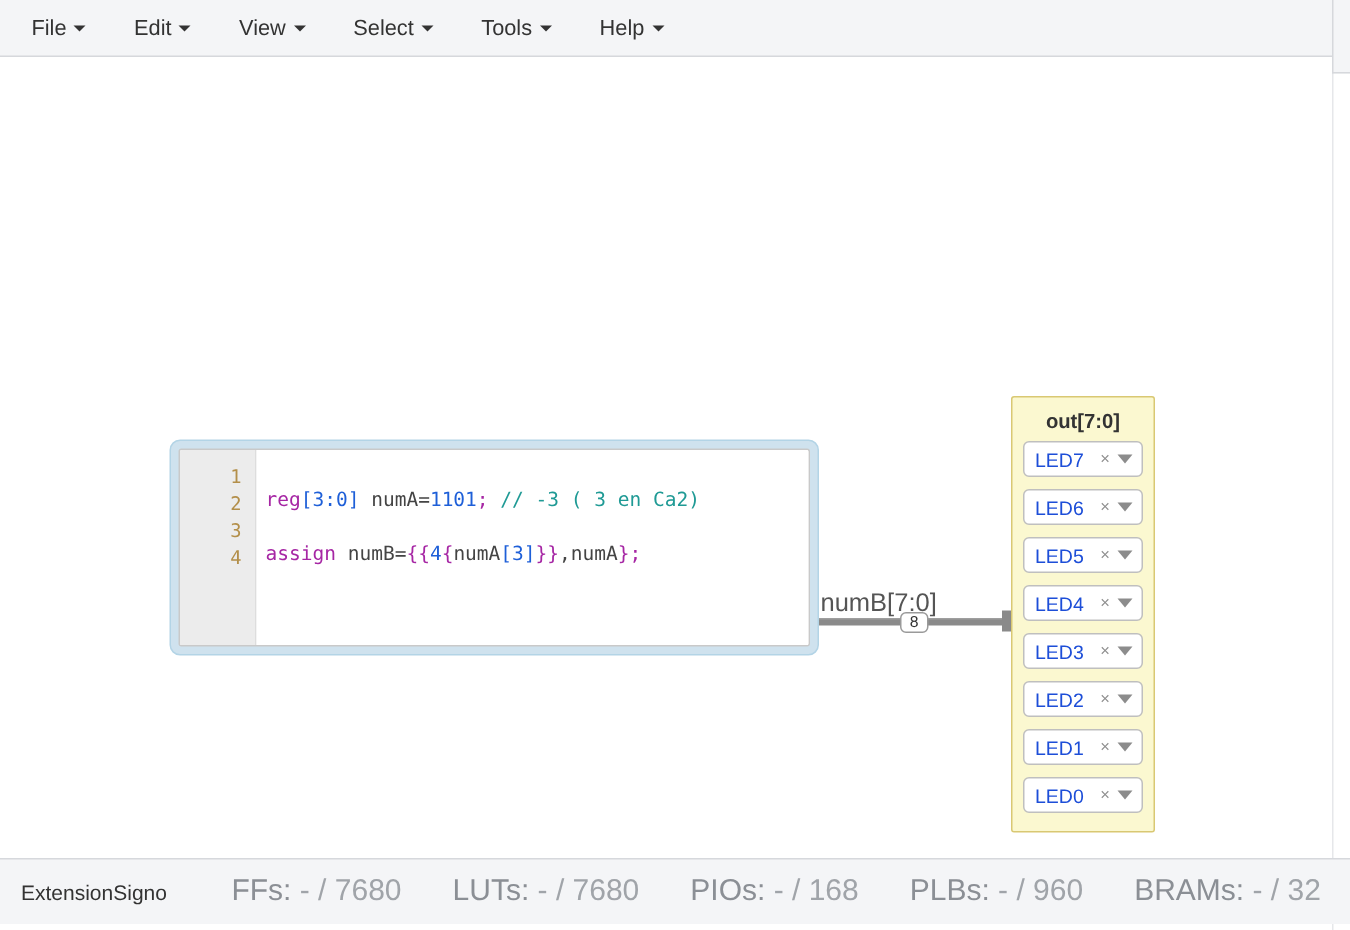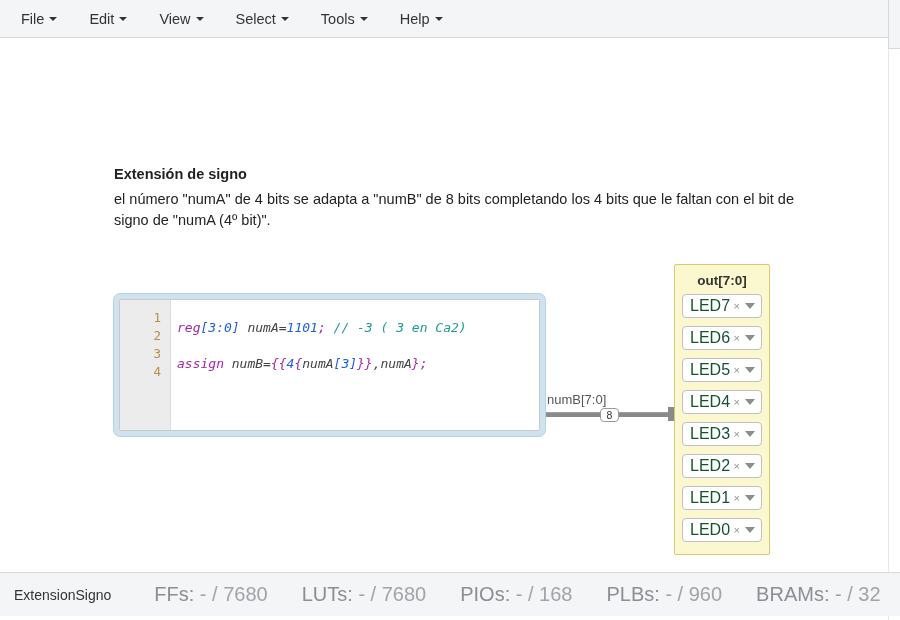--- a/index.html
+++ b/index.html
@@ -118,24 +118,23 @@
     font-family: "DejaVu Sans Mono", monospace;
     font-size: 12.5px;
     color: #b38f4a;
     text-align: right;
     padding-right: 9px;
     height: 18px;
     line-height: 18px;
   }
   #codearea {
     flex: 1;
-    padding-top: 1px;
+    padding-top: 7px;
     padding-left: 6px;
     background: #ffffff;
-    font-style: italic;
   }
   .codeline {
     font-family: "DejaVu Sans Mono", monospace;
     font-size: 13px;
     height: 18px;
     line-height: 18px;
     white-space: pre;
     color: #222222;
   }
   .tok-kw   { color: #a626a4; }
@@ -149,21 +148,21 @@
   #wire {
     position: absolute;
     left: 546px; top: 362px;
     width: 130px; height: 5px;
     background: #8a8a8a;
     border-top: 1px solid #9e9e9e;
   }
   #wire-label {
     position: absolute;
     left: 547px; top: 342px;
-    font-size: 13px;
+    font-size: 17px;
     color: #555555;
     white-space: nowrap;
   }
   #wire-badge {
     position: absolute;
     left: 600px; top: 358px;
     min-width: 19px;
     height: 14px;
     line-height: 13px;
     padding: 0 3px;
@@ -204,22 +203,22 @@
     height: 24px;
     margin-bottom: 8px;
     background: #ffffff;
     border: 1px solid #bfbfbf;
     border-radius: 4px;
     padding: 0 4px 0 7px;
     cursor: pointer;
   }
   .led-row:last-child { margin-bottom: 4px; justify-content: flex-end; }
   .led-label {
-    font-size: 16px;
-    color: #14532d;
+    font-size: 13px;
+    color: #1d4ed8;
     flex: 1;
     white-space: nowrap;
   }
   .led-x {
     font-size: 11px;
     color: #909090;
     padding: 0 5px 0 2px;
     cursor: pointer;
     line-height: 1;
   }
@@ -294,24 +293,20 @@
         <span>Help</span>
         <span class="caret"></span>
       </div>
     </div>
 </div>
 <div id="right-strip"></div>
 <div id="right-strip-top"></div>
 
 <div id="canvas">
 
-  <div id="desc">
-    <div id="desc-title">Extensión de signo</div>
-    <div id="desc-body">el número "numA" de 4 bits se adapta a "numB" de 8 bits completando los 4 bits que le faltan con el bit de signo de "numA (4º bit)".</div>
-  </div>
 
   <div id="editor-outer">
     <div id="editor-inner">
       <div id="gutter">
         <div class="lineno">1</div>
         <div class="lineno">2</div>
         <div class="lineno">3</div>
         <div class="lineno">4</div>
       </div>
       <div id="codearea">

